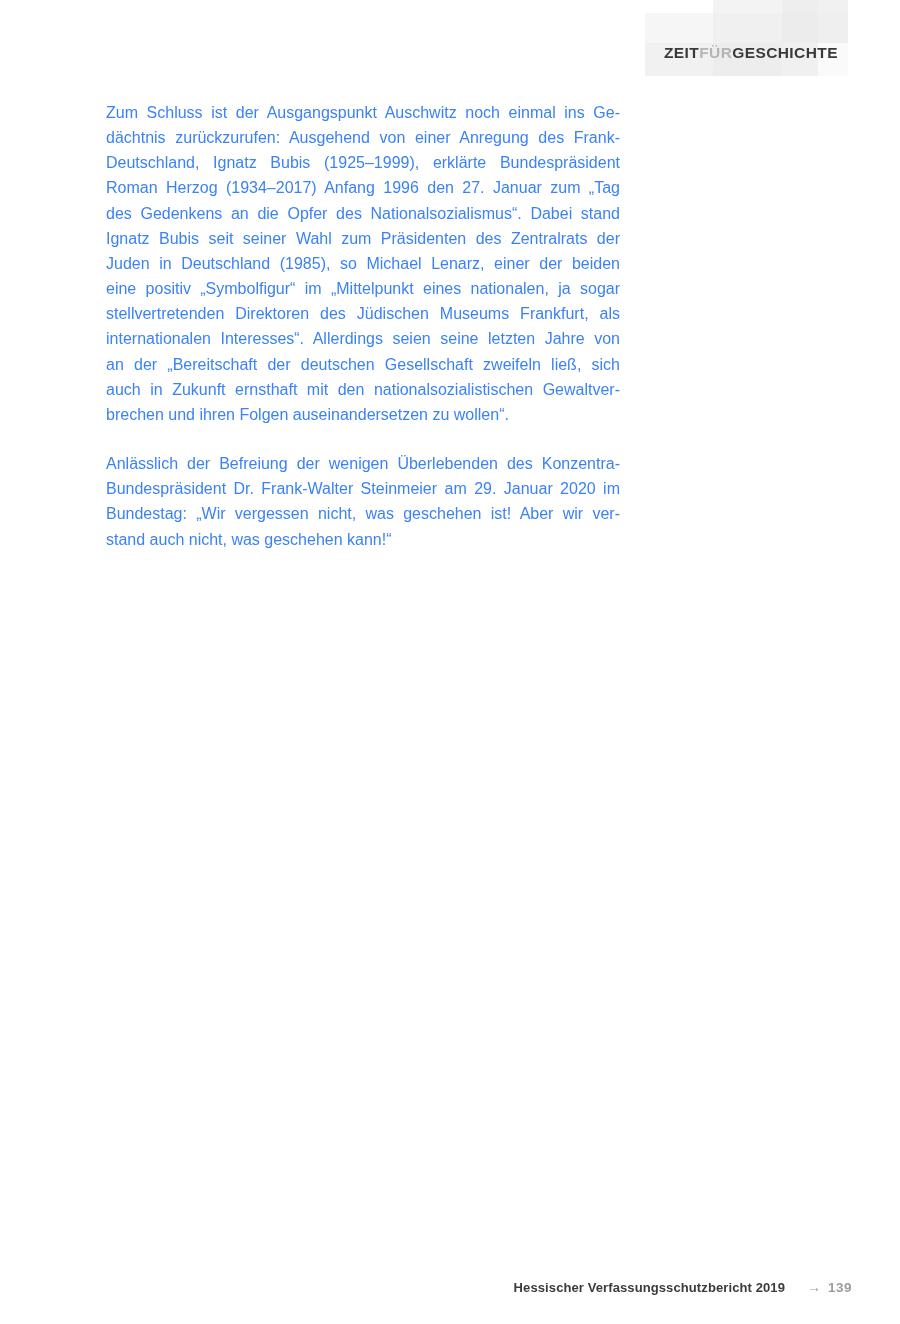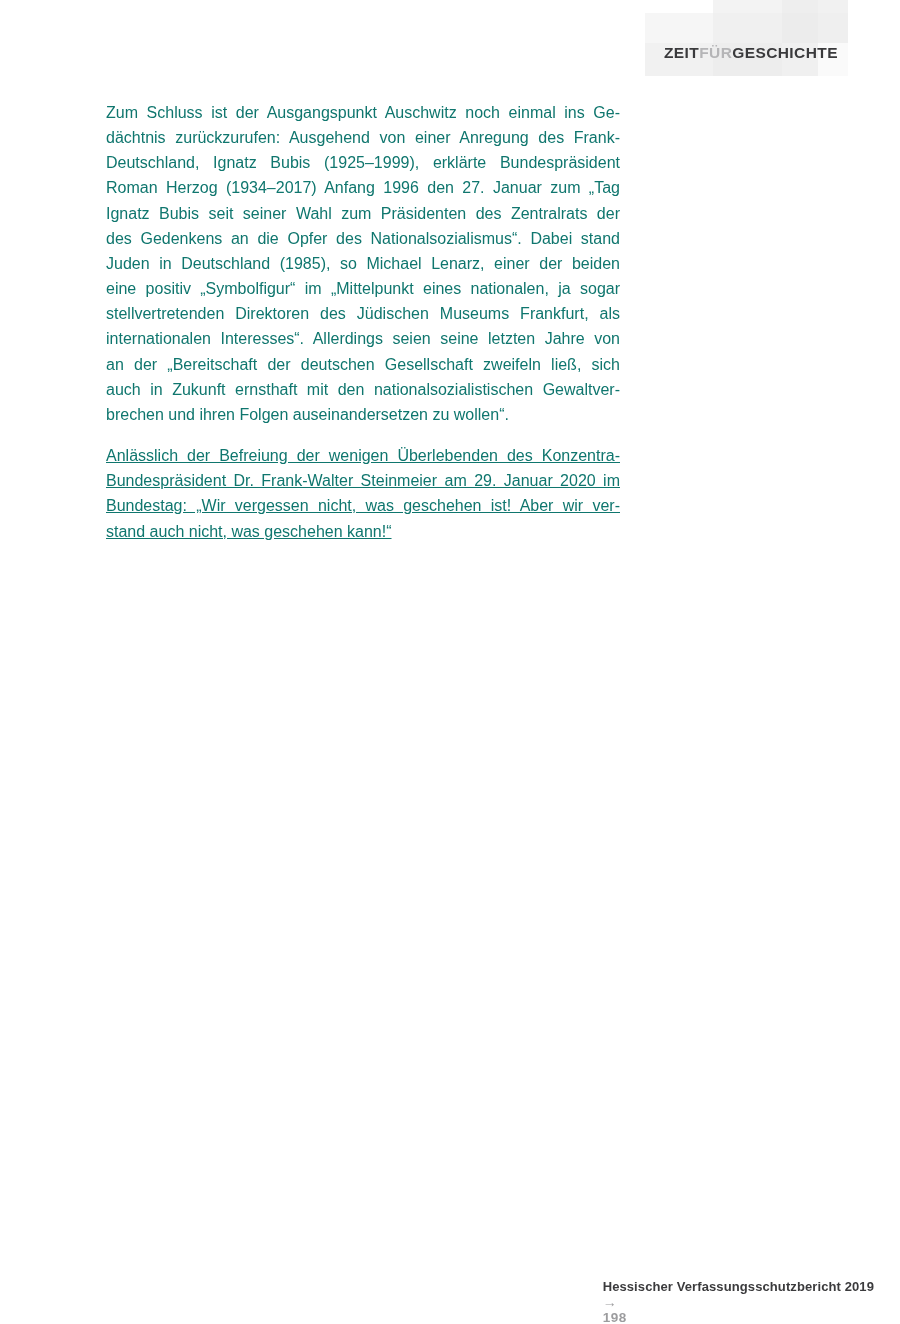--- a/index.html
+++ b/index.html
@@ -51,41 +51,40 @@
     color: #3a3a3c;
   }
   .logo-text .lt-gray { color: #b5b5b7; }
 
   
   .content {
     position: absolute;
     left: 106px;
     top: 100px;
     width: 514px;
-    color: #0f766e;
+    color: #3b82f6;
     font-size: 16px;
     line-height: 25.15px;
   }
   .para { margin: 0; }
-  .para + .para { margin-top: 16px; text-decoration: underline; }
+  .para + .para { margin-top: 24px; }
   .line {
     text-align: justify;
     text-align-last: justify;
   }
   .line.last { text-align-last: left; }
 
   
   .footer {
     position: absolute;
     top: 1279px;
     right: 48px;
     display: flex;
     align-items: baseline;
     white-space: nowrap;
-    flex-direction: column;
   }
   .footer-title {
     font-size: 13px;
     font-weight: 700;
     color: #3b3b3d;
     letter-spacing: 0.1px;
   }
   .footer-arrow {
     margin-left: 22px;
     font-size: 14px;
@@ -118,37 +117,37 @@
     <div class="mosaic m-r2c3"></div>
     <div class="logo-text"><span>ZEIT</span><span class="lt-gray">FÜR</span><span>GESCHICHTE</span></div>
   </div>
 
   <div class="content">
     <div class="para">
         <div class="line">Zum Schluss ist der Ausgangspunkt Auschwitz noch einmal ins Ge-</div>
         <div class="line">dächtnis zurückzurufen: Ausgehend von einer Anregung des Frank-</div>
         <div class="line">Deutschland, Ignatz Bubis (1925–1999), erklärte Bundespräsident</div>
         <div class="line">Roman Herzog (1934–2017) Anfang 1996 den 27. Januar zum „Tag</div>
+        <div class="line">des Gedenkens an die Opfer des Nationalsozialismus“. Dabei stand</div>
         <div class="line">Ignatz Bubis seit seiner Wahl zum Präsidenten des Zentralrats der</div>
-        <div class="line">des Gedenkens an die Opfer des Nationalsozialismus“. Dabei stand</div>
         <div class="line">Juden in Deutschland (1985), so Michael Lenarz, einer der beiden</div>
         <div class="line">eine positiv „Symbolfigur“ im „Mittelpunkt eines nationalen, ja sogar</div>
         <div class="line">stellvertretenden Direktoren des Jüdischen Museums Frankfurt, als</div>
         <div class="line">internationalen Interesses“. Allerdings seien seine letzten Jahre von</div>
         <div class="line">an der „Bereitschaft der deutschen Gesellschaft zweifeln ließ, sich</div>
         <div class="line">auch in Zukunft ernsthaft mit den nationalsozialistischen Gewaltver-</div>
         <div class="line last">brechen und ihren Folgen auseinandersetzen zu wollen“.</div>
       </div>
     <div class="para">
         <div class="line">Anlässlich der Befreiung der wenigen Überlebenden des Konzentra-</div>
         <div class="line">Bundespräsident Dr. Frank-Walter Steinmeier am 29. Januar 2020 im</div>
         <div class="line">Bundestag: „Wir vergessen nicht, was geschehen ist! Aber wir ver-</div>
         <div class="line last">stand auch nicht, was geschehen kann!“</div>
       </div>
   </div>
 
   <div class="footer">
     <span class="footer-title">Hessischer Verfassungsschutzbericht 2019</span>
     <span class="footer-arrow">→</span>
-    <span class="footer-page">198</span>
+    <span class="footer-page">139</span>
   </div>
 
 </div>
 
 </body></html>

